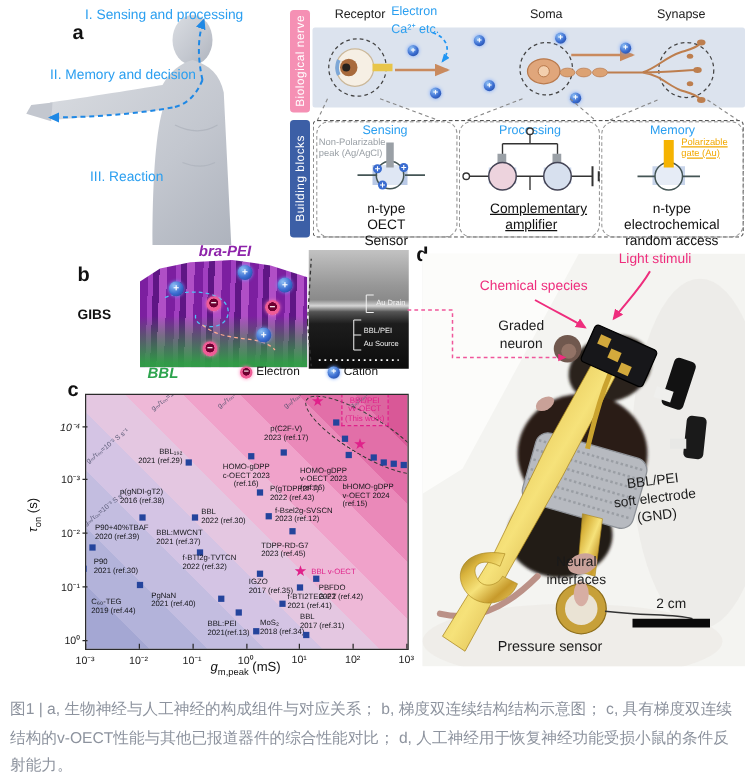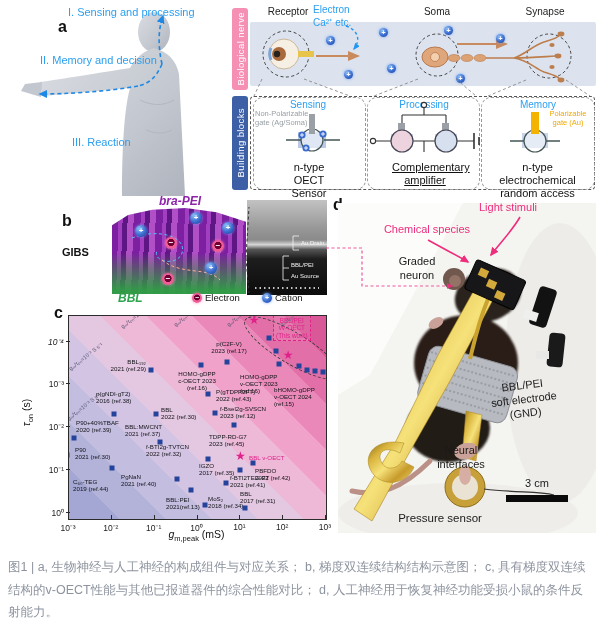--- a/index.html
+++ b/index.html
@@ -163,22 +163,22 @@
     </span>
 
   <div class="blocks-box"></div>
   <div class="sub-box" style="left:253px;width:111px;"></div>
   <div class="sub-box" style="left:367px;width:111px;"></div>
   <div class="sub-box" style="left:481px;width:112px;"></div>
   <div class="blk-title" style="left:268px;top:99px;width:80px;">Sensing</div>
   <div class="blk-title" style="left:384px;top:99px;width:80px;">Processing</div>
   <div class="blk-title" style="left:498px;top:99px;width:80px;">Memory</div>
   <div class="gate-note pre" style="left:255px;top:110px;color:#9aa0a6;">Non-Polarizable
-gate (Ag/Soma)</div>
-  <div class="gate-note pre" style="left:545px;top:110px;color:#f2a900;text-align:center;width:46px;">Polarizable
+peak (Ag/AgCl)</div>
+  <div class="gate-note pre" style="left:545px;top:110px;color:#f2a900;text-align:left;width:46px;text-decoration:underline;">Polarizable
 gate (Au)</div>
   <div class="dev-label pre" style="left:278px;top:161px;width:62px;">n-type
 OECT Sensor</div>
   <div class="dev-label pre" style="left:392px;top:161px;width:66px;text-decoration:underline;">Complementary
 amplifier</div>
   <div class="dev-label pre" style="left:485px;top:161px;width:105px;">n-type electrochemical
 random access memory</div>
 
   <svg class="abs" style="left:250px;top:96px;" width="345" height="94" viewBox="0 0 345 94">
 
@@ -453,31 +453,31 @@
       <ellipse cx="128" cy="248" rx="12" ry="8" fill="#caa29a" transform="rotate(-15 128 248)"></ellipse>
       <circle cx="127" cy="284" r="20" fill="#c7a039" stroke="#8e6f1c"></circle>
       <circle cx="127" cy="284" r="13" fill="#eae3d4"></circle>
       <ellipse cx="127" cy="272" rx="6" ry="10" fill="#d7aea3"></ellipse>
       <path d="M146 286 C180 290 200 288 216 292" stroke="#333" stroke-width="1.2" fill="none"></path>
 
       <rect x="168" y="292" width="62" height="7" fill="#0a0a0a"></rect>
     </svg>
   </div>
 
-  <div class="d-label pink" style="left:452px;top:201px;width:112px;">Light stimuli</div>
+  <div class="d-label pink" style="left:468px;top:201px;width:112px;">Light stimuli</div>
   <div class="d-label pink" style="left:366px;top:223px;width:122px;">Chemical species</div>
   <div class="d-label pre" style="left:384px;top:255px;width:66px;">Graded
 neuron</div>
   <div class="d-label pre" style="left:468px;top:379px;width:112px;transform:rotate(-7deg);">BBL/PEI
 soft electrode
 (GND)</div>
   <div class="d-label pre" style="left:422px;top:444px;width:78px;">Neural
 interfaces</div>
   <div class="d-label" style="left:370px;top:511px;width:140px;font-size:11.5px;">Pressure sensor</div>
-  <div class="d-label" style="left:506px;top:477px;width:62px;">3 cm</div>
+  <div class="d-label" style="left:506px;top:477px;width:62px;">2 cm</div>
 
   <svg class="abs" style="left:0;top:0;pointer-events:none;z-index:40;" width="600" height="627" viewBox="0 0 600 627">
     <defs>
       <marker id="mBlue" markerWidth="7" markerHeight="7" refX="4.5" refY="2.5" orient="auto">
           <path d="M0 0 L5.5 2.5 L0 5 Z" fill="#1e88e5"></path>
         </marker>
       <marker id="mPink" markerWidth="7" markerHeight="7" refX="4.5" refY="2.5" orient="auto">
           <path d="M0 0 L5.5 2.5 L0 5 Z" fill="#ee2d7d"></path>
         </marker>
     </defs>

